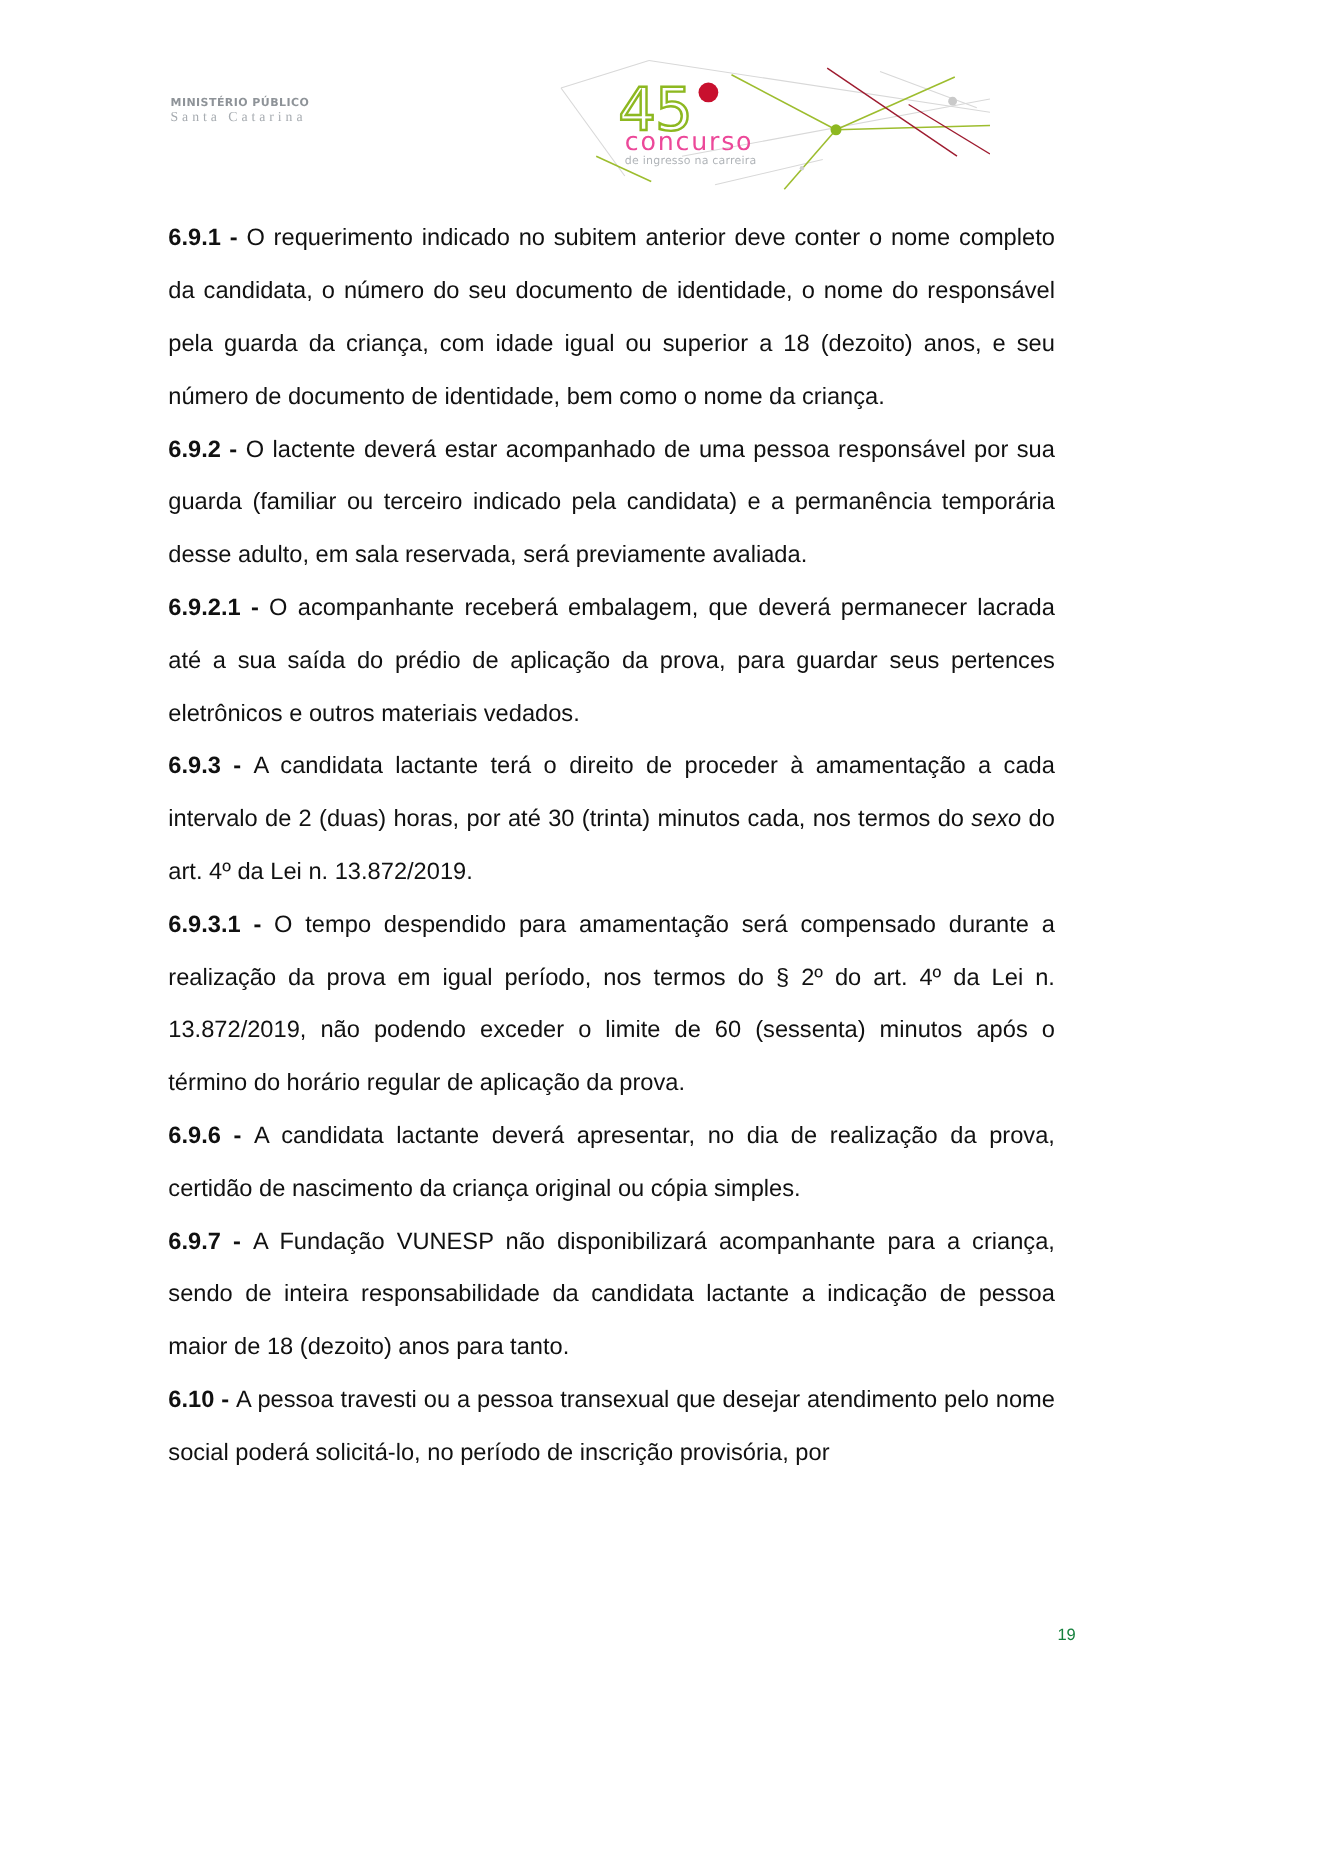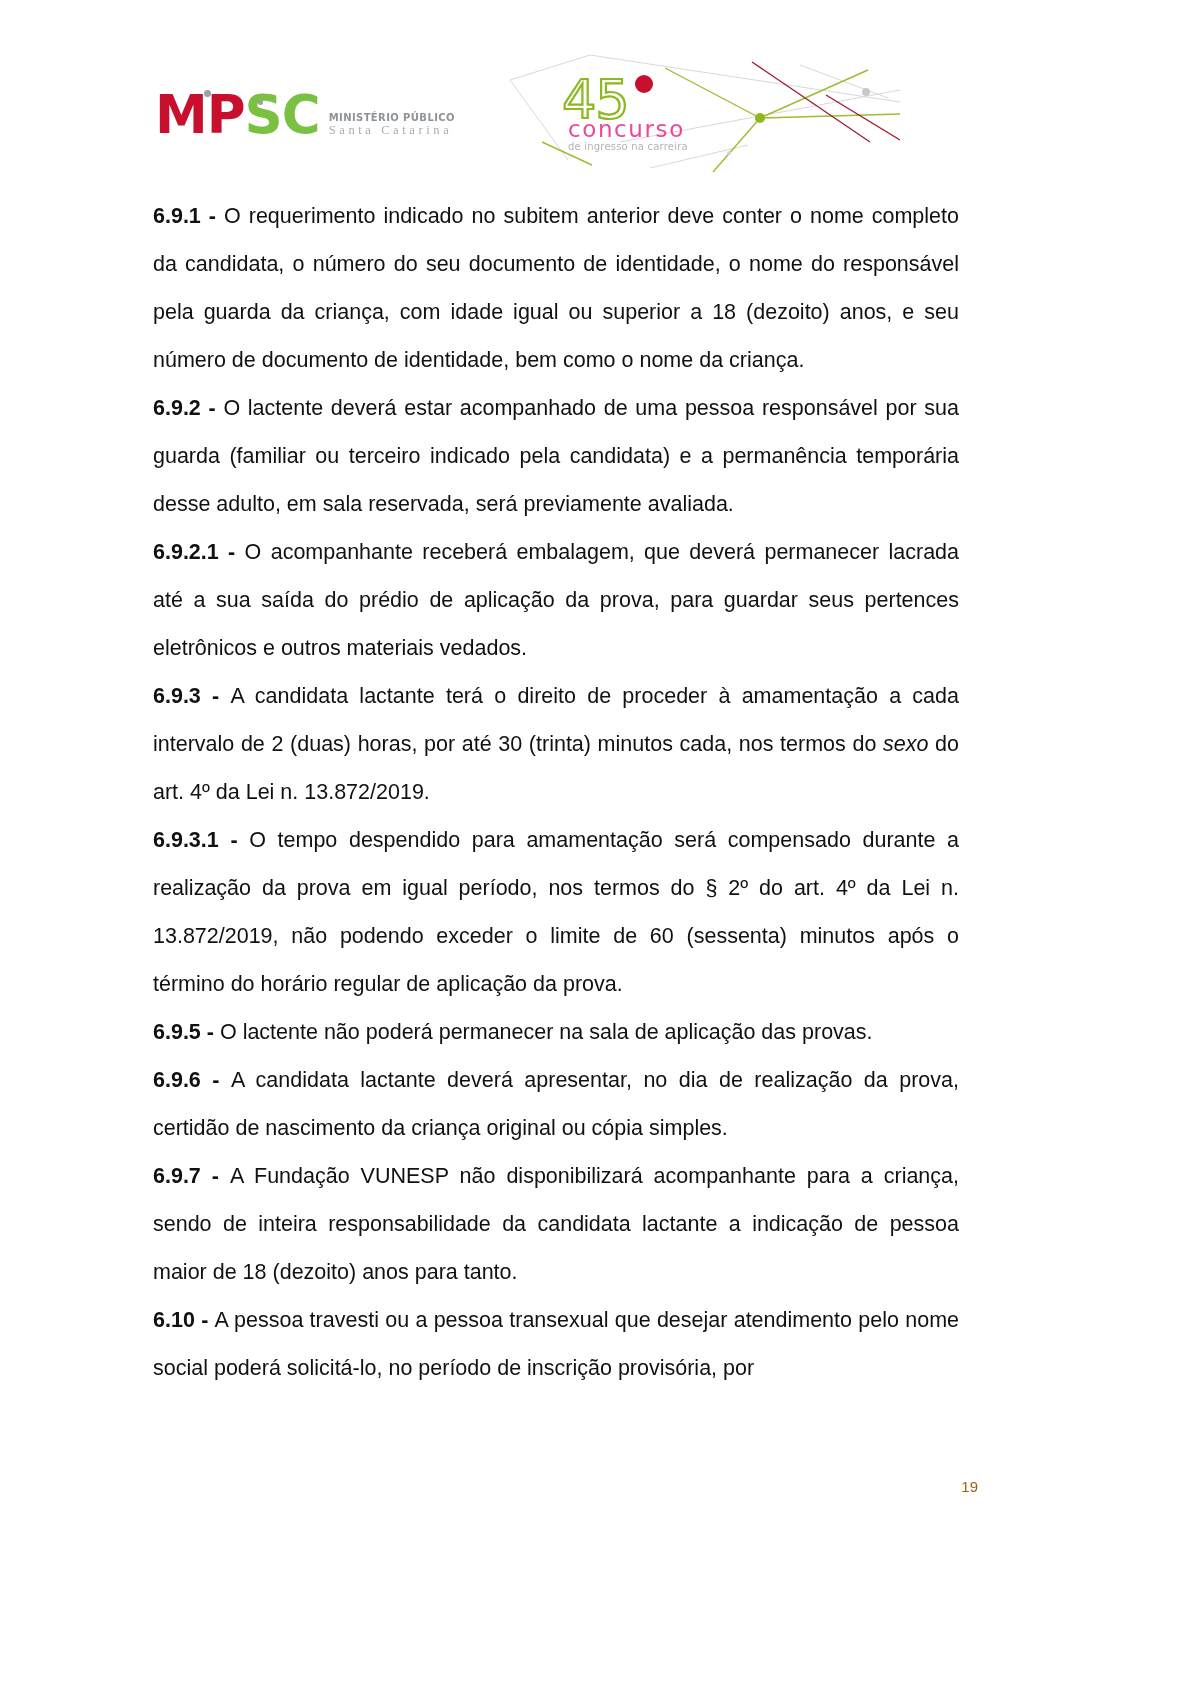--- a/index.html
+++ b/index.html
@@ -142,37 +142,32 @@
     position: absolute;
     left: 0;
     top: 1478px;
     width: 1200px;
   }
   .page-number {
     position: absolute;
     right: 222px;
     top: 0;
     font-size: 15px;
-    color: #a16207;
+    color: #15803d;
     font-family: "Liberation Sans", sans-serif;
   }
 </style>
 </head>
 <body>
 
 <div class="page">
 
   <div class="doc-header">
 
     <div class="logo-mpsc">
-      <div class="mpsc-mark">
-        <span class="m">M</span><span class="p">P</span><span class="s">S</span><span class="c">C</span>
-        <span class="mpsc-dot"></span>
-        <span class="mpsc-dot2"></span>
-      </div>
       <div class="mpsc-words">
         <div class="mpsc-line1">MINISTÉRIO PÚBLICO</div>
         <div class="mpsc-line2">Santa Catarina</div>
       </div>
     </div>
 
     <div class="logo-concurso">
       <svg class="concurso-art" width="430" height="130" viewBox="0 0 430 130">
         <g stroke="#d8d8d8" stroke-width="1" fill="none">
           <line x1="40" y1="30" x2="120" y2="5"></line>
@@ -227,23 +222,20 @@
 
     <p class="clause">
       <span class="num">6.9.3 - </span><span>A candidata lactante terá o direito de proceder à amamentação a cada intervalo de 2 (duas) horas, por até 30 (trinta) minutos cada, nos termos do </span><span class="it">sexo</span><span> do art. 4º da Lei n. 13.872/2019.</span>
     </p>
 
     <p class="clause">
       <span class="num">6.9.3.1 - </span><span>O tempo despendido para amamentação será compensado durante a realização da prova em igual período, nos termos do § 2º do art. 4º da Lei n. 13.872/2019, não podendo exceder o limite de 60 (sessenta) minutos após o término do horário regular de aplicação da prova.</span>
     </p>
 
 
-    <p class="clause">
-      <span class="num">6.9.5 - </span><span>O lactente não poderá permanecer na sala de aplicação das provas.</span>
-    </p>
 
     <p class="clause">
       <span class="num">6.9.6 - </span><span>A candidata lactante deverá apresentar, no dia de realização da prova, certidão de nascimento da criança original ou cópia simples.</span>
     </p>
 
     <p class="clause">
       <span class="num">6.9.7 - </span><span>A Fundação VUNESP não disponibilizará acompanhante para a criança, sendo de inteira responsabilidade da candidata lactante a indicação de pessoa maior de 18 (dezoito) anos para tanto.</span>
     </p>
 
     <p class="clause">

